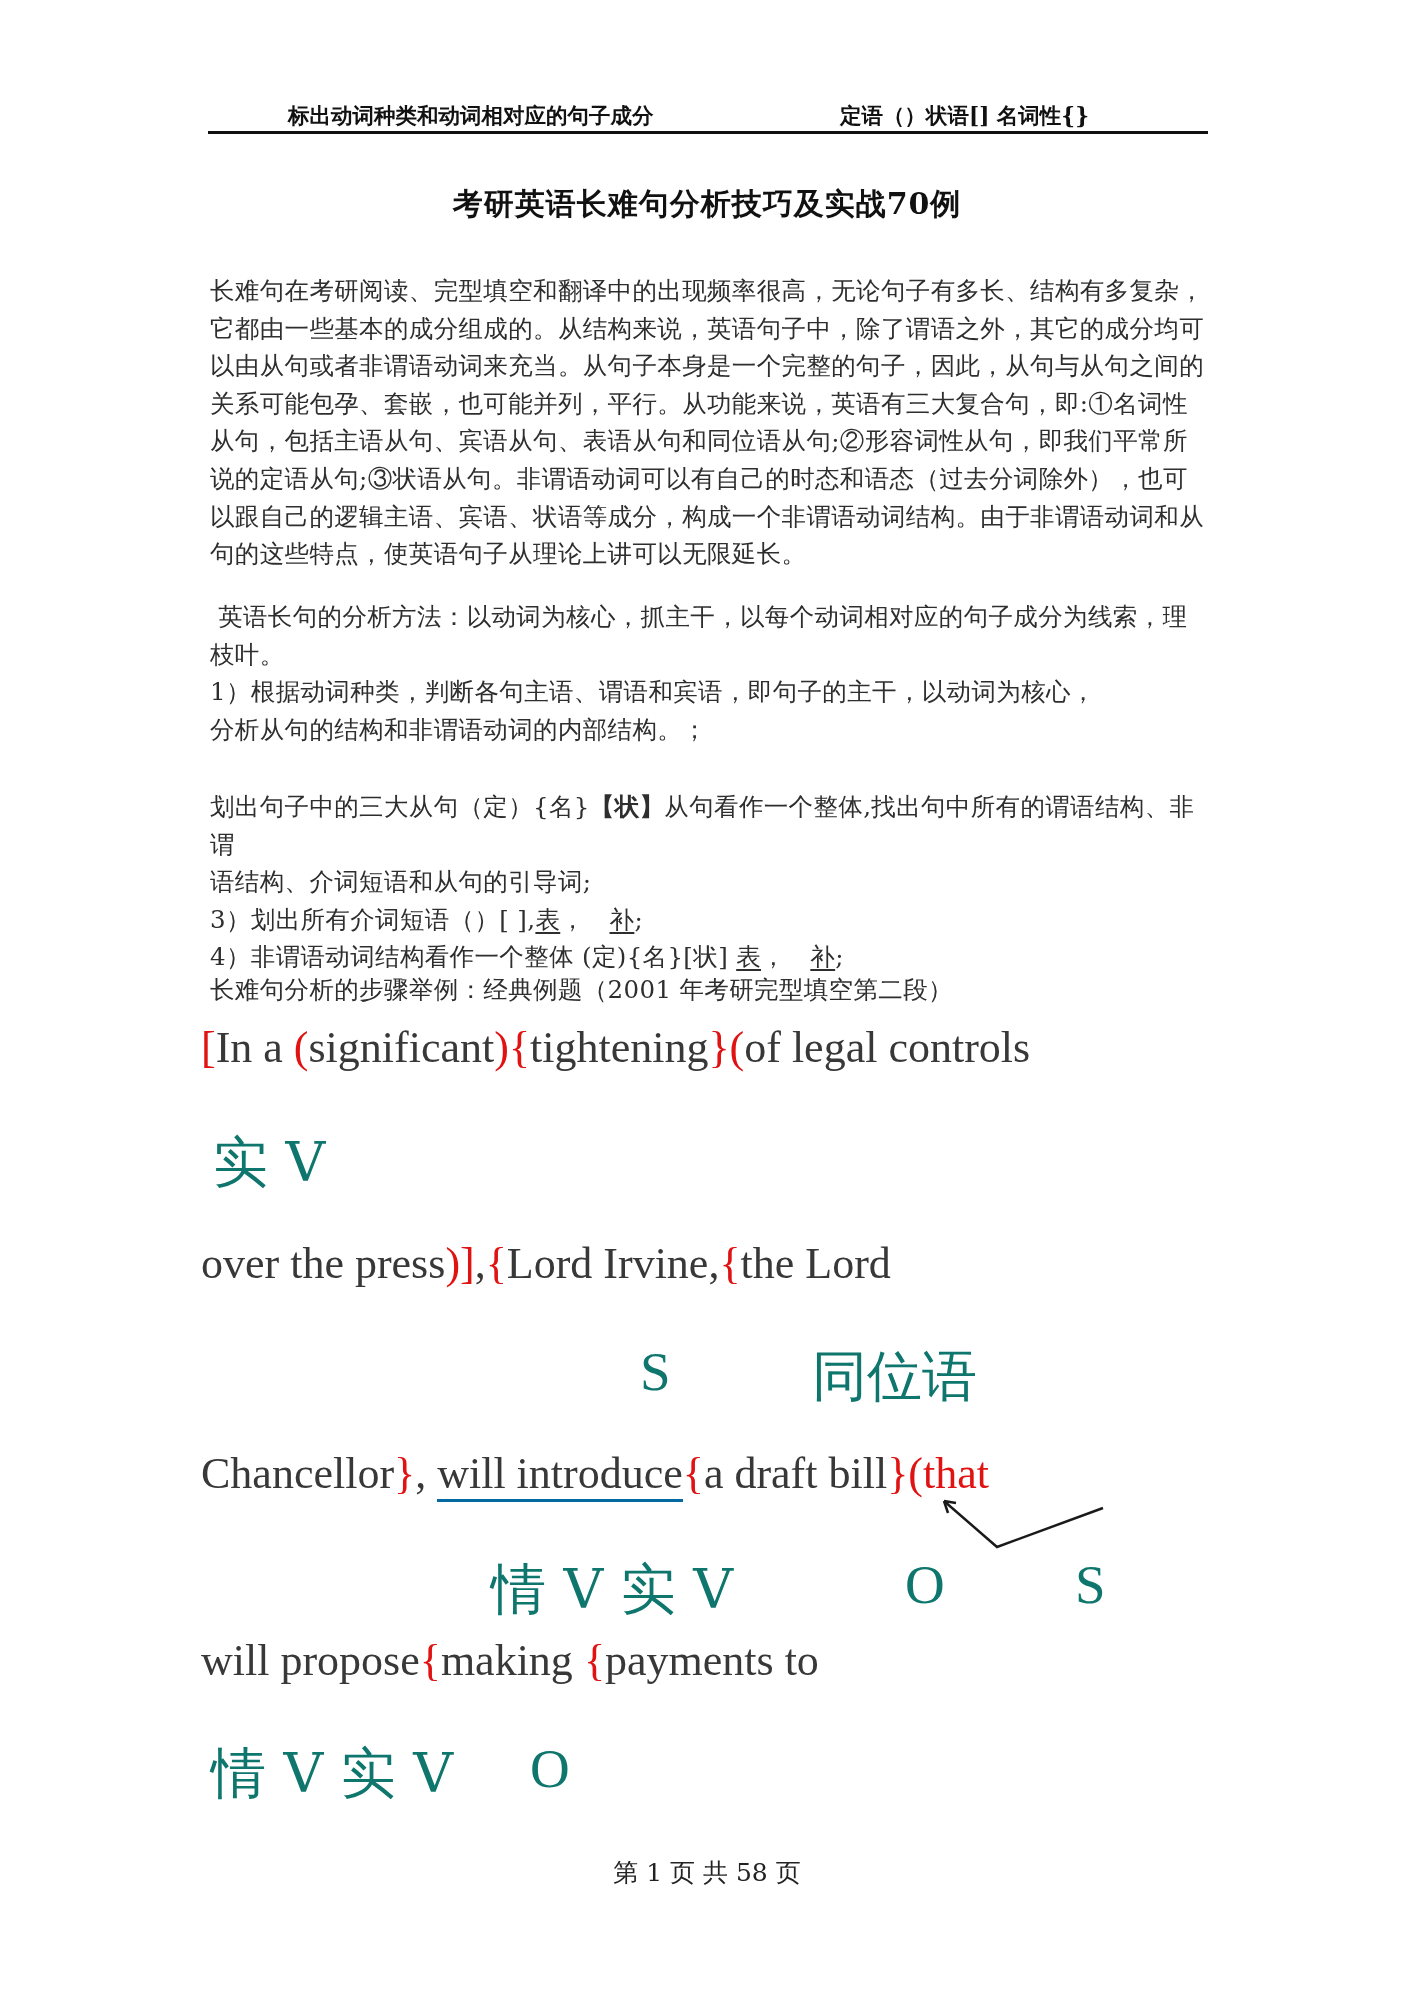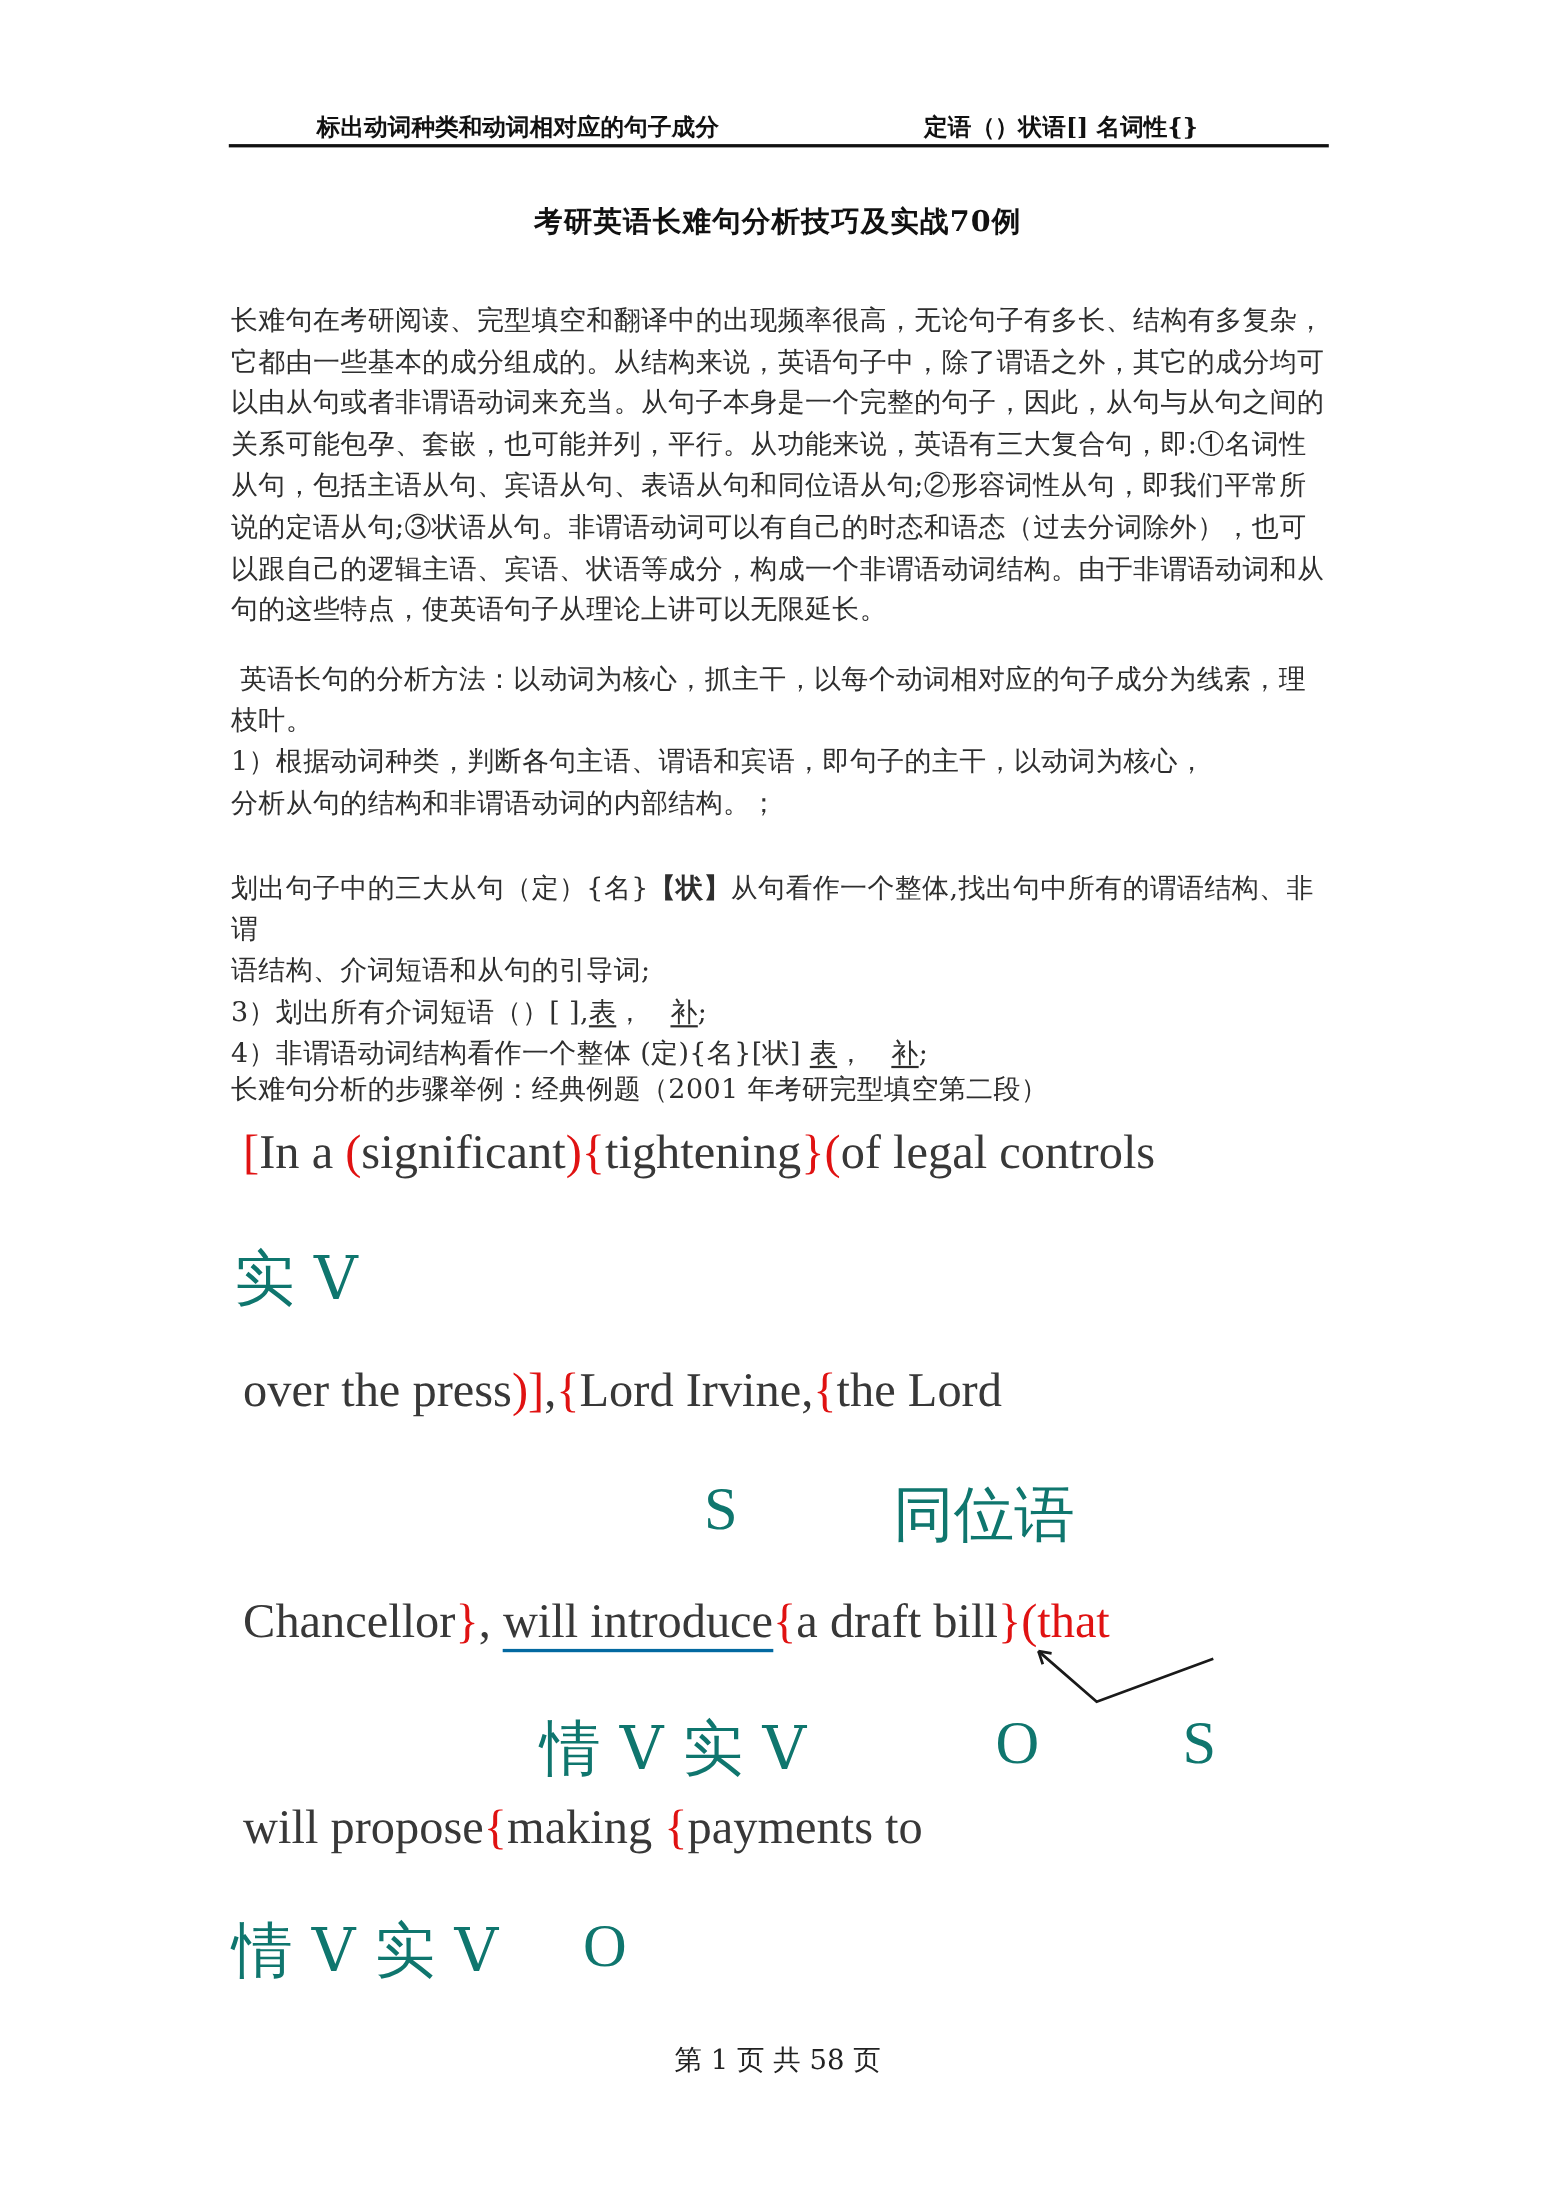--- a/index.html
+++ b/index.html
@@ -11,33 +11,33 @@
     color:#2e2e2e;
     overflow:hidden;
   }
   
   .hdr{position:absolute;top:101px;font-weight:bold;font-size:21.5px;color:#111;white-space:pre;}
   .hdr-left{left:288px;}
   .hdr-right{left:840px;}
   .rule{position:absolute;top:131px;left:208px;width:1000px;height:3px;background:#111;}
   
   .title{position:absolute;top:184px;left:0;width:100%;text-align:center;
-         font-size:26px;font-weight:bold;color:#111;letter-spacing:1px;}
+         font-size:30px;font-weight:bold;color:#111;letter-spacing:1px;}
   
   .block{position:absolute;left:210px;width:1000px;font-size:24.5px;line-height:37.6px;
          letter-spacing:0.35px;color:#2e2e2e;}
   .t-line{white-space:pre-wrap;}
   #intro{top:272px;}
   #method{top:598px;}
   #clauses{top:788px;}
   #caption-block{top:971px;}
   .seg-bold{font-weight:bold;}
   .seg-u{text-decoration:underline;text-underline-offset:4px;}
   
-  .ex{position:absolute;left:221px;font-family:"Liberation Serif", serif;
+  .ex{position:absolute;left:201px;font-family:"Liberation Serif", serif;
       font-size:44px;color:#383838;white-space:pre;}
   .red{color:#e01212;}
   .uline{border-bottom:3px solid #0369a1;padding-bottom:1px;}
   .ann{position:absolute;font-size:55px;color:#0f766e;white-space:pre;
        font-family:"DejaVu Serif", serif;}
   .ann-en{font-family:"Liberation Serif", serif;}
   #ex-l1{top:1022px;}
   #ann1{top:1126px;left:213px;}
   #ex-l2{top:1238px;}
   #ann2-s{top:1340px;left:640px;}

